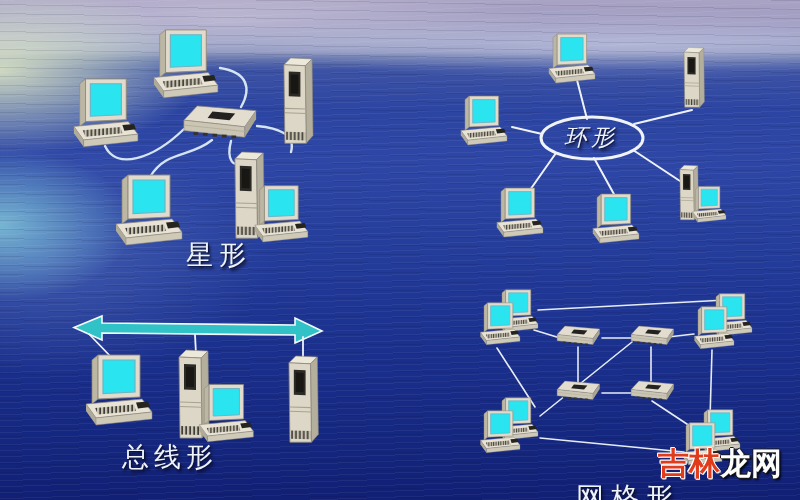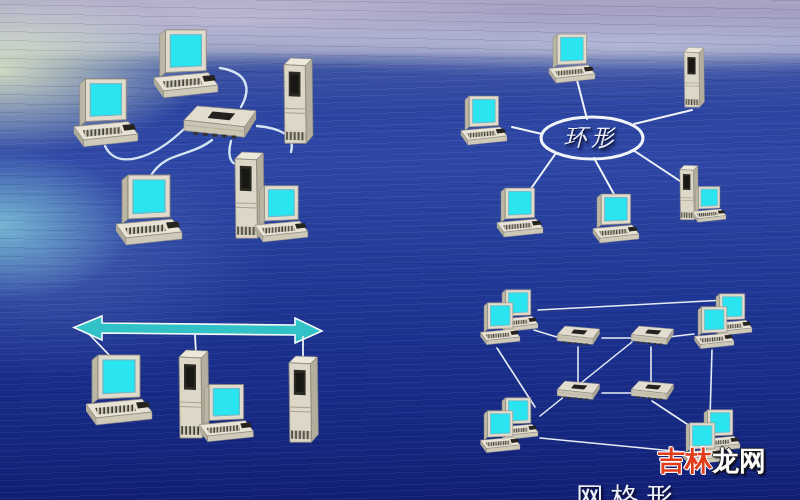--- a/index.html
+++ b/index.html
@@ -25,21 +25,21 @@
   .label{
     position:absolute;color:#eef2fa;
     text-shadow:2px 3px 3px rgba(8,12,40,0.85), 1px 1px 1px rgba(8,12,40,0.7);
     white-space:nowrap;line-height:1;
   }
   .lbl-star{left:186px;top:242px;font-size:27px;letter-spacing:6px;}
   .lbl-ring{left:564px;top:126px;font-size:23px;letter-spacing:4px;font-style:italic;}
   .lbl-bus{left:122px;top:444px;font-size:27px;letter-spacing:5px;}
   .lbl-mesh{left:576px;top:484px;font-size:28px;letter-spacing:7px;}
   .watermark{
-    position:absolute;left:658px;top:448px;font-size:27px;font-weight:700;
+    position:absolute;left:658px;top:448px;font-size:31px;font-weight:700;
     white-space:nowrap;line-height:1;letter-spacing:0px;z-index:5;
   }
   .wm-red{
     color:#e03c1c;
     text-shadow:-1px 0 #fff,1px 0 #fff,0 -1px #fff,0 1px #fff,1px 1px #fff,-1px -1px #fff;
   }
   .wm-white{
     color:#fdfdfd;
     text-shadow:-1px 0 #1a1a1a,1px 0 #1a1a1a,0 -1px #1a1a1a,0 1px #1a1a1a,2px 2px 2px rgba(0,0,0,0.8);
   }
@@ -218,20 +218,22 @@
         </g>
       <g transform="translate(556,380) scale(0.56)">
           <use href="#sym-hub"></use>
         </g>
       <g transform="translate(630,380) scale(0.56)">
           <use href="#sym-hub"></use>
         </g>
     </g>
   </svg>
 
+  <div class="label lbl-star">星形</div>
   <div class="label lbl-ring">环形</div>
+  <div class="label lbl-bus">总线形</div>
   <div class="label lbl-mesh">网格形</div>
 
   <div class="watermark">
     <span class="wm-red">吉林</span><span class="wm-white">龙网</span>
   </div>
 
 </div>
 
 </body></html>

